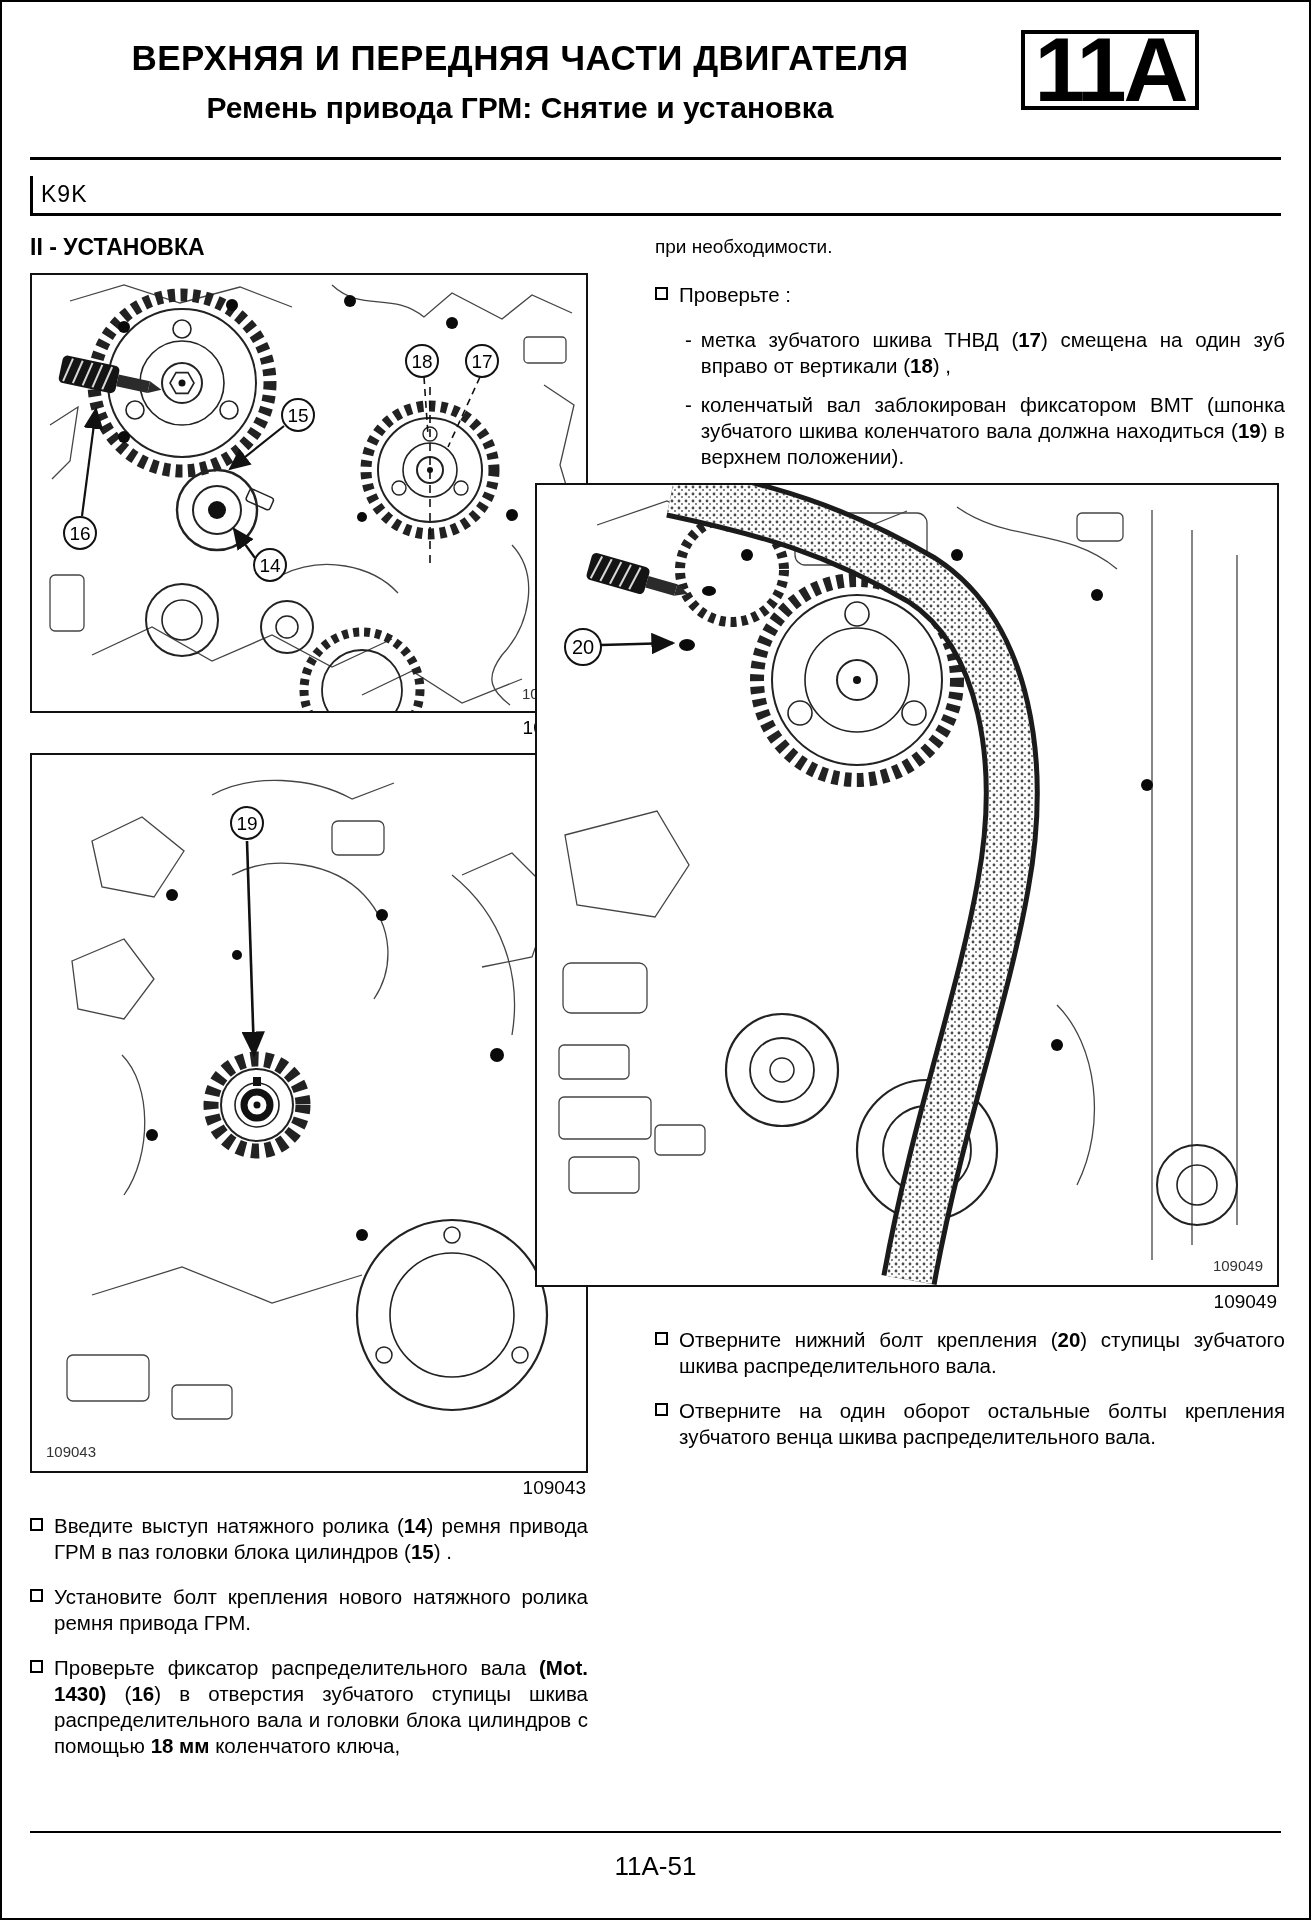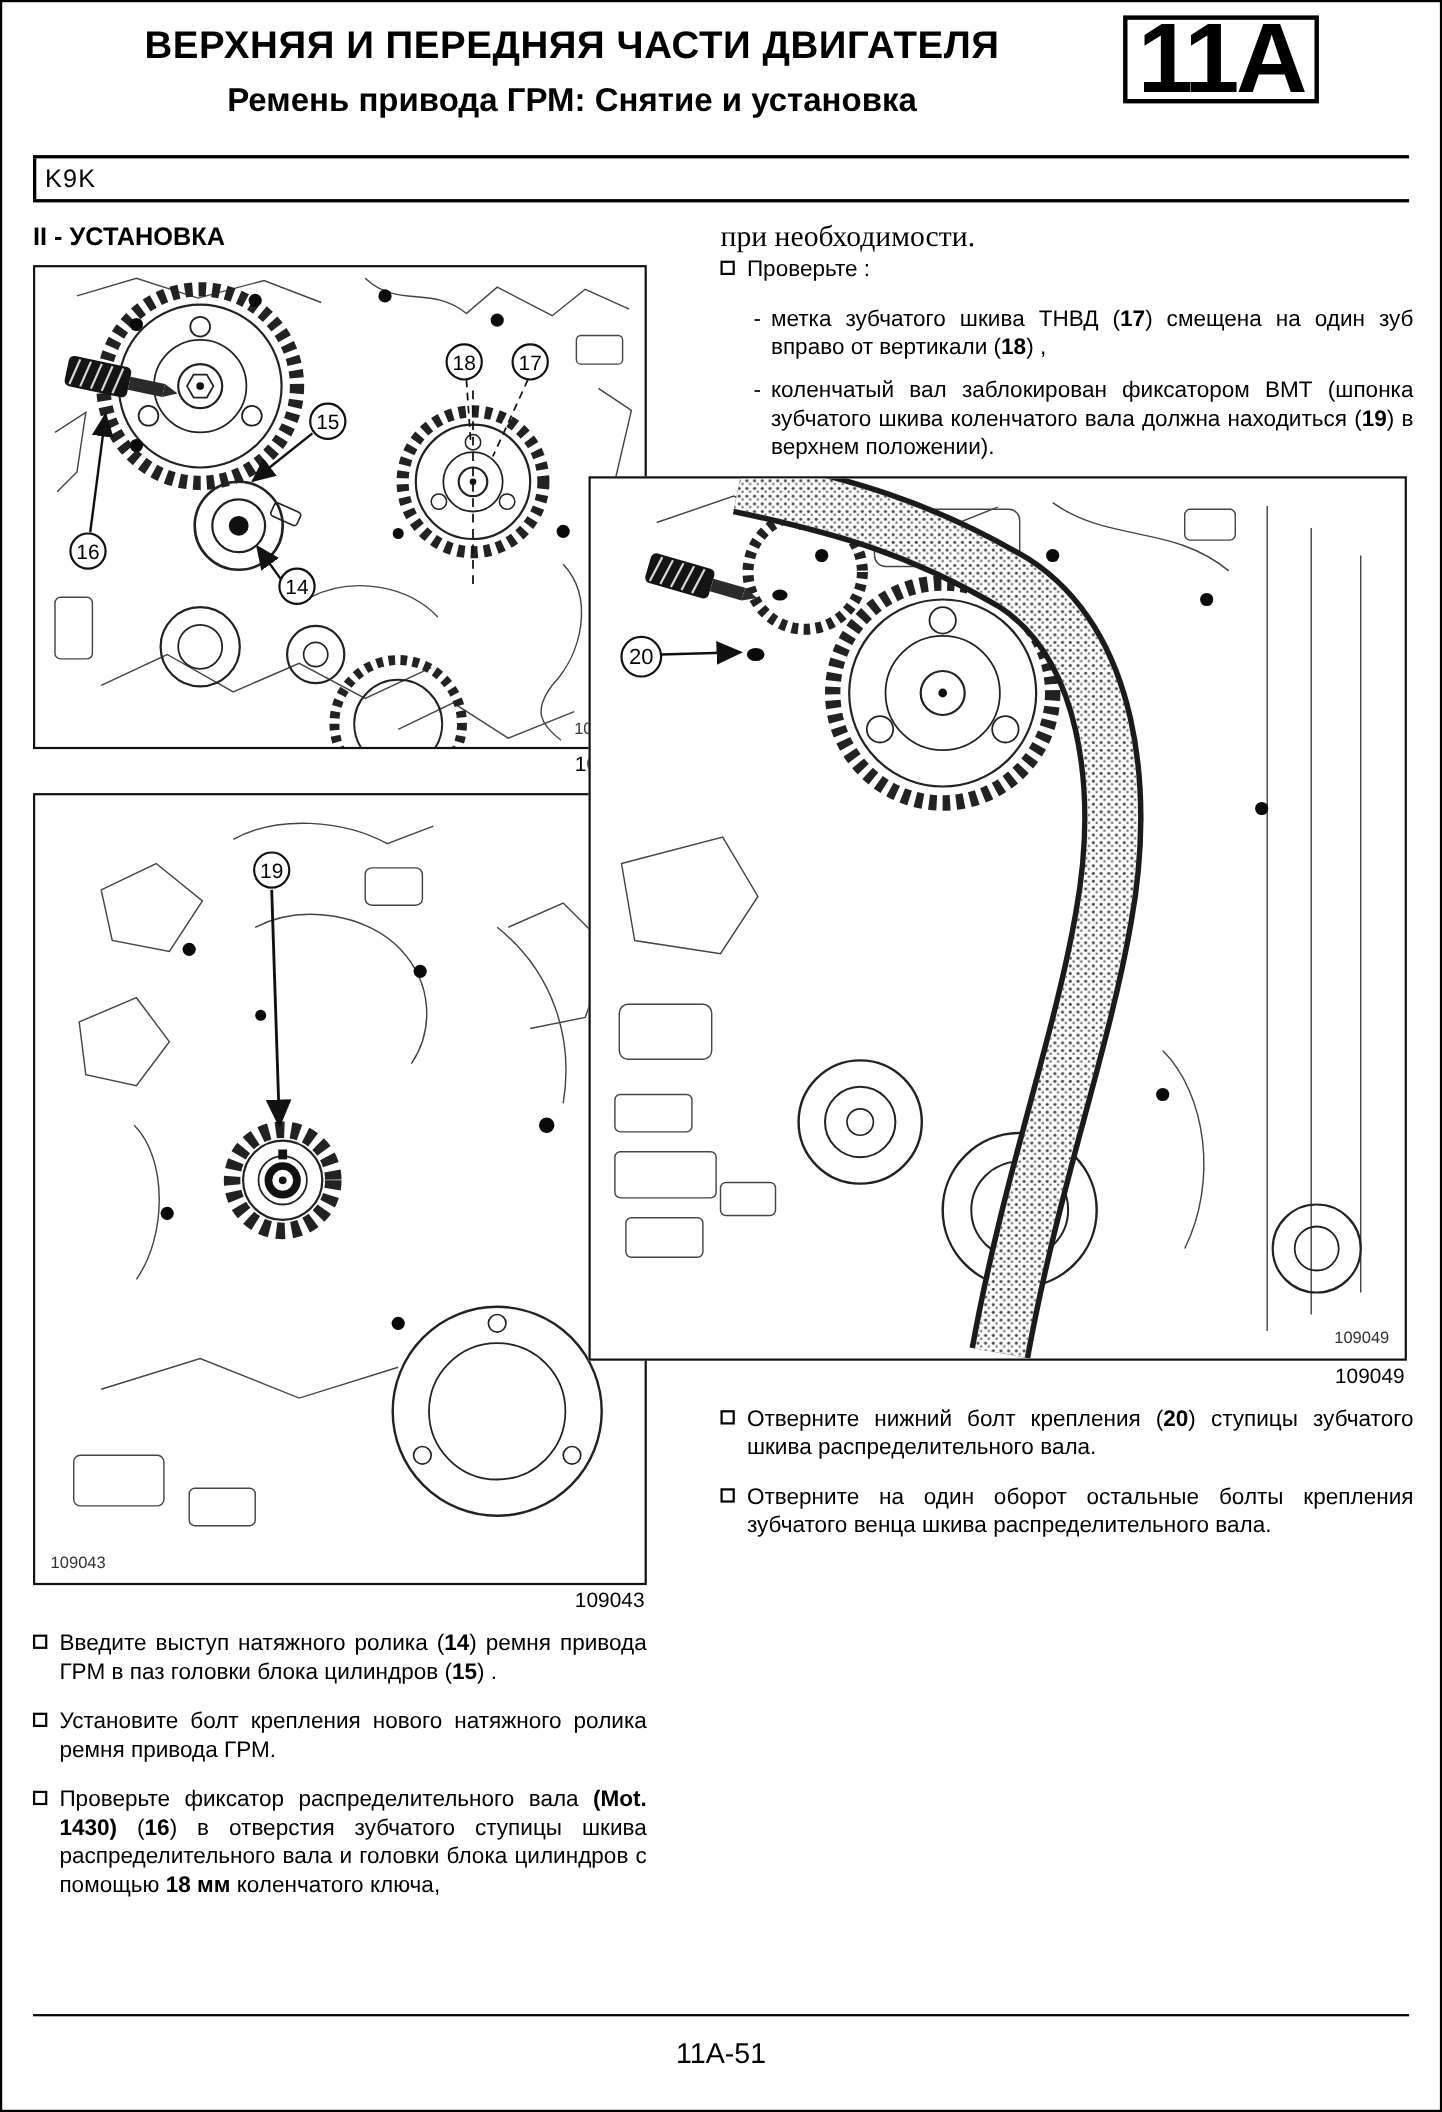--- a/index.html
+++ b/index.html
@@ -3,21 +3,21 @@
 <meta charset="utf-8">
 <style>
   * { box-sizing: border-box; }
   html, body { margin: 0; padding: 0; background: #ffffff; }
   .page {
     width: 1311px; height: 1920px; position: relative;
     background: #fff; color: #000; border: 2px solid #000;
     font-family: "Liberation Sans", sans-serif; overflow: hidden;
   }
   
-  .header { position: relative; margin: 0 28px; padding-top: 20px; height: 142px; border-bottom: 3px solid #000; }
+  .header { position: relative; margin: 16px 28px; padding-top: 20px; height: 142px; border-bottom: 3px solid #000; }
   .titles { width: 980px; text-align: center; }
   .title1 { font-size: 35px; font-weight: 700; letter-spacing: 0.5px; }
   .title2 { font-size: 30px; font-weight: 700; margin-top: 13px; }
   .code-box {
     position: absolute; top: 12px; right: 82px; width: 178px; height: 80px;
     border: 4px solid #000; display: flex; align-items: center; justify-content: center;
     font-size: 90px; font-weight: 700; letter-spacing: -3px; line-height: 1;
   }
   
   .k9k { margin: 0 28px; height: 40px; border-bottom: 3px solid #000; display: flex; align-items: stretch; }
@@ -29,21 +29,21 @@
   .sec-heading { font-size: 23px; font-weight: 700; }
   .fig { border: 2px solid #111; background: #fff; margin-top: 12px; }
   .fig svg { display: block; font-family: "Liberation Sans", sans-serif; }
   .fig-caption { text-align: right; font-size: 19px; margin: 4px 2px 0 0; }
   .cap-gap1 { margin-bottom: 14px; }
   .cap-gap2 { margin-bottom: 2px; }
   .bullets { margin-top: 14px; }
   .bullet { display: flex; gap: 11px; margin-bottom: 19px; font-size: 20.5px; line-height: 26px; text-align: justify; }
   .bullet .sq { width: 13px; height: 13px; border: 2px solid #000; flex: 0 0 auto; margin-top: 5px; background: #fff; }
   .bullet .btext { flex: 1; }
-  .intro { font-size: 27px; line-height: 26px; margin-bottom: 4px; font-family: Liberation Serif, serif; }
+  .intro { font-size: 19px; line-height: 26px; margin-bottom: 22px; }
   .sub { display: flex; gap: 9px; margin: 0 0 13px 30px; font-size: 20.5px; line-height: 26px; text-align: justify; }
   .sub .dash { flex: 0 0 auto; }
   .fig3wrap { margin-left: -120px; width: 744px; margin-top: 8px; }
   .fig3wrap .fig { margin-top: 0; }
   b { font-weight: 700; }
   
   .footer {
     position: absolute; left: 28px; right: 28px; bottom: 36px;
     border-top: 2px solid #000; text-align: center; padding-top: 18px;
     font-family: Liberation Sans, sans-serif; font-size: 26px;

